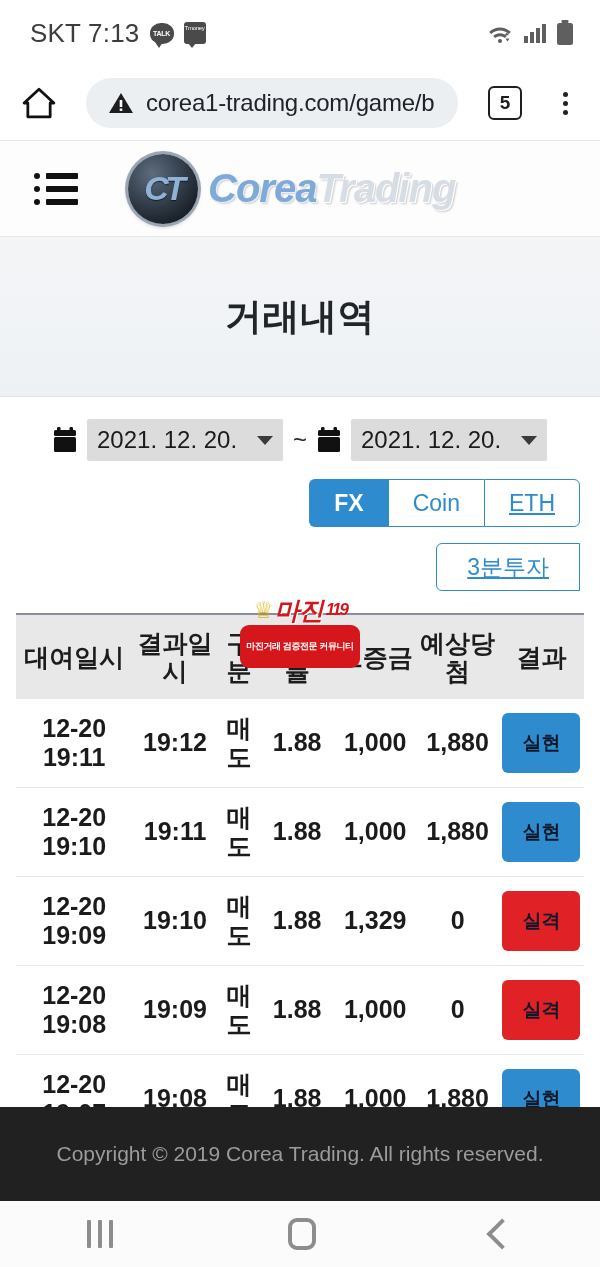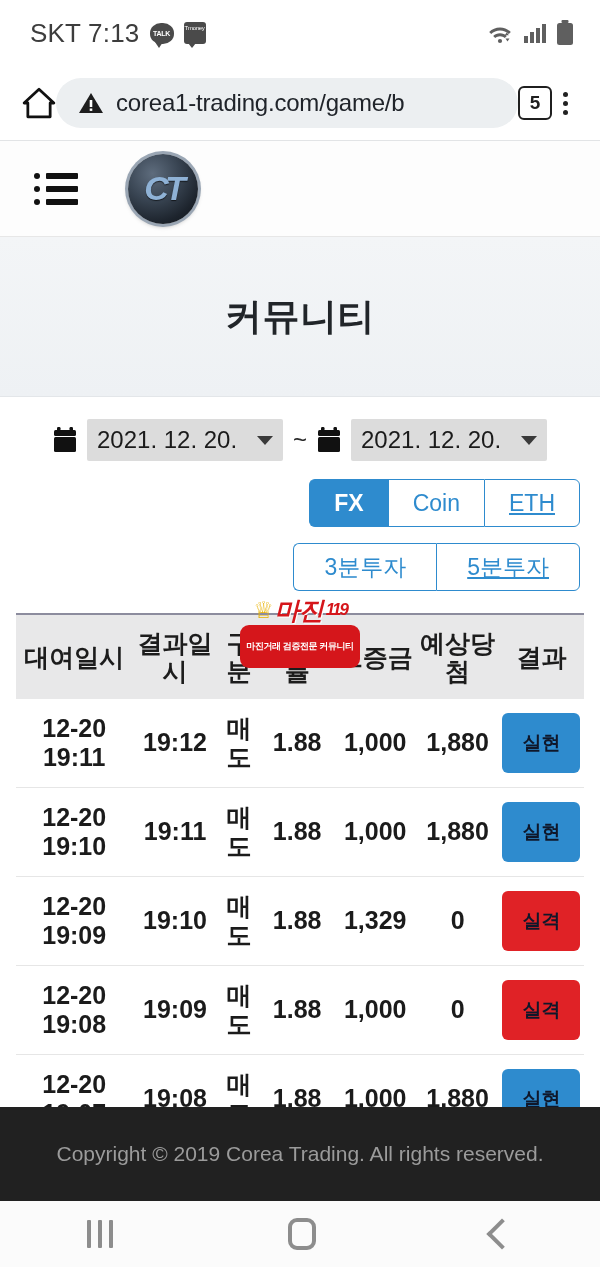--- a/index.html
+++ b/index.html
@@ -32,21 +32,21 @@
   }
   .ico-tmoney:after{content:"";position:absolute;bottom:-4px;left:4px;
     border-left:4px solid transparent;border-right:4px solid transparent;
     border-top:5px solid #4a4a4a;}
   .ico-tmoney span{font-size:6px;color:#fff;letter-spacing:-.3px;line-height:1;}
   .sb-right { display:flex; align-items:center; gap:8px; }
 
   
   .browserbar {
     height:74px; background:#ffffff; display:flex; align-items:center;
-    padding:0 22px; gap:0;
+    padding:0 22px; gap:30px;
   }
   .home-btn { width:34px; height:34px; flex:0 0 auto; }
   .omnibox {
     flex:1 1 auto; height:50px; background:#eceff1; border-radius:25px;
     display:flex; align-items:center; gap:12px; padding:0 22px; overflow:hidden;
   }
   .omni-url {
     font-size:24px; color:#20242a; white-space:nowrap; overflow:hidden;
     letter-spacing:-.2px;
   }
@@ -245,25 +245,28 @@
       </div>
     <div class="hrow">
         <span class="hdot"></span>
         <span class="hbar"></span>
       </div>
   </div>
   <div class="brand">
     <div class="brand-mark">
       <span>CT</span>
     </div>
+    <div class="brand-text">
+      <span class="c1">Corea</span><span class="c2">Trading</span>
+    </div>
   </div>
 </div>
 
 <div class="titleband">
-  <h1 class="pagetitle">커뮤니티</h1>
+  <h1 class="pagetitle">거래내역</h1>
 </div>
 
 <div class="filters">
 
   <div class="daterow">
     <svg class="cal-ico" viewBox="0 0 24 26">
       <rect x="4" y="0" width="3.5" height="6" rx="1.2" fill="#111"></rect>
       <rect x="16.5" y="0" width="3.5" height="6" rx="1.2" fill="#111"></rect>
       <rect x="1" y="3" width="22" height="6" rx="1.5" fill="#111"></rect>
       <rect x="1" y="10" width="22" height="15" rx="1.5" fill="#111"></rect>
@@ -286,21 +289,20 @@
   </div>
 
   <div class="btngroup">
     <button class="segbtn active">FX</button>
     <button class="segbtn">Coin</button>
     <button class="segbtn">ETH</button>
   </div>
 
   <div class="btngroup g2">
     <button class="segbtn seg-wide">3분투자</button>
-    <button class="segbtn seg-wide">5분투자</button>
   </div>
 </div>
 
 <div class="wm-wrap">
   <div class="watermark">
     <div class="wm-top">
       <span class="wm-eagle">♕</span>
       <span class="wm-main">마진</span>
       <span class="wm-119">119</span>
     </div>

